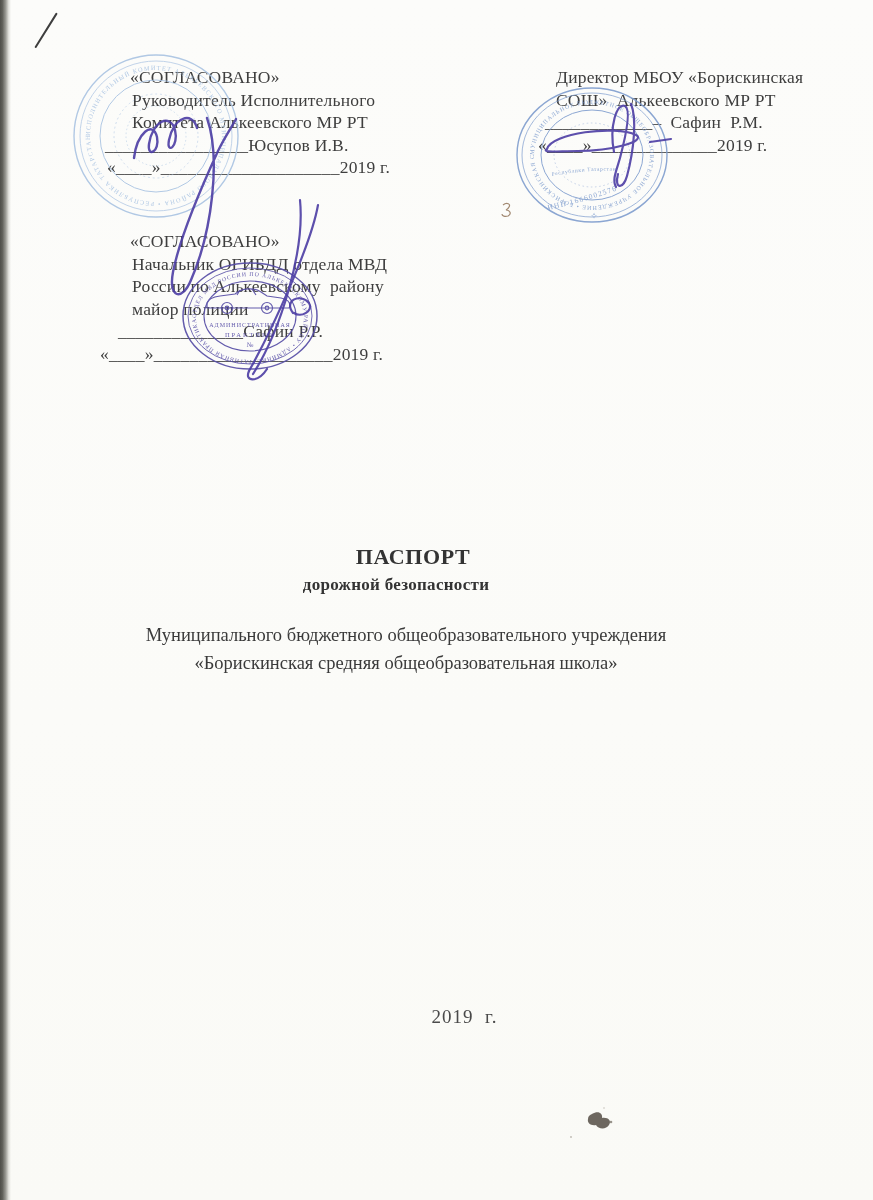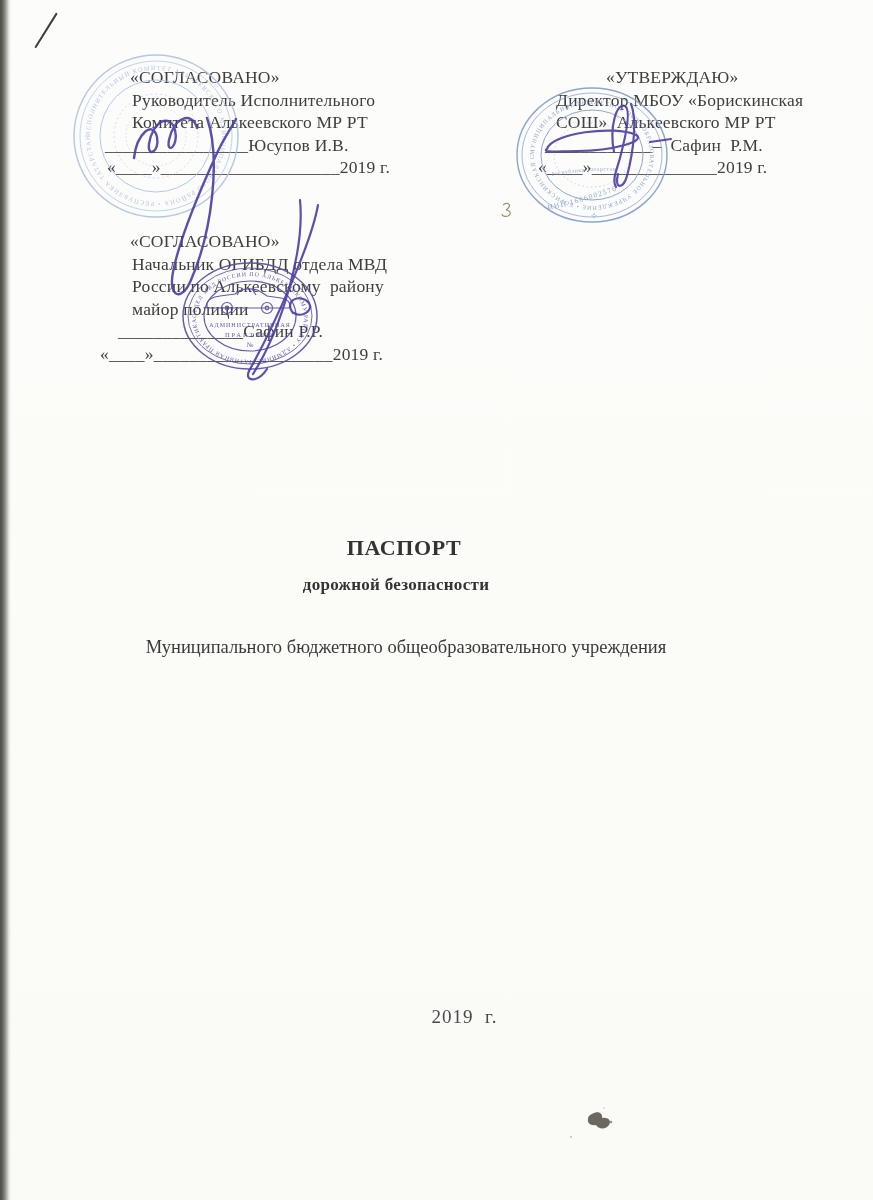--- a/index.html
+++ b/index.html
@@ -31,32 +31,32 @@
   .pad32{padding-left:32px;}
   .pad20{padding-left:20px;}
   .pad18{padding-left:18px;}
   .pad9{padding-left:9px;}
   .pad7{padding-left:7px;}
   .pad5{padding-left:5px;}
   .pad70{padding-left:70px;}
   .pad2{padding-left:2px;}
   .title-block{position:absolute;left:8px;top:0;width:776px;text-align:center;}
   .title-main{
-    position:absolute;left:0;top:527px;width:100%;margin:8px;
+    position:absolute;left:0;top:527px;width:100%;margin:17px;
     font-size:22px;font-weight:bold;letter-spacing:.6px;color:#333;
   }
   .title-sub{
     position:absolute;left:0;top:575px;width:100%;margin:0;
     font-size:17px;font-weight:bold;letter-spacing:.3px;color:#333;
   }
   .org-lines{
     position:absolute;left:0;top:621px;width:100%;margin:0;
     font-size:18.5px;line-height:28px;color:#3a3a3a;
   }
-  .org-lines p{margin:12px;padding-left:20px;}
+  .org-lines p{margin:0;padding-left:20px;}
   .footer-year{
     position:absolute;left:0;top:1006px;width:100%;margin:0;padding-left:28px;
     text-align:center;font-size:19px;letter-spacing:1px;color:#4a4a4a;
   }
   .overlay{position:absolute;left:0;top:0;pointer-events:none;}
 </style>
 </head>
 <body>
 
 <div class="page">
@@ -66,41 +66,41 @@
 
   <div class="block block-a">
     <p class="pad30">«СОГЛАСОВАНО»</p>
     <p class="pad32">Руководитель Исполнительного</p>
     <p class="pad32">Комитета Алькеевского МР РТ</p>
     <p class="pad5">________________Юсупов И.В.</p>
     <p class="pad7">«____»____________________2019 г.</p>
   </div>
 
   <div class="block block-b">
-    <p class="pad70">«УТВЕРЖДАЮ»</p>
     <p class="pad20">Директор МБОУ «Борискинская</p>
     <p class="pad20">СОШ»&nbsp;&nbsp;Алькеевского МР РТ</p>
     <p class="pad9">____________–&nbsp;&nbsp;Сафин&nbsp;&nbsp;Р.М.</p>
     <p class="pad2">«____»______________2019 г.</p>
   </div>
 
   <div class="block block-c">
     <p class="pad30">«СОГЛАСОВАНО»</p>
     <p class="pad32">Начальник ОГИБДД отдела МВД</p>
     <p class="pad32">России по Алькеевскому&nbsp;&nbsp;району</p>
     <p class="pad32">майор полиции</p>
     <p class="pad18">______________Сафин Р.Р.</p>
     <p>«____»____________________2019 г.</p>
   </div>
 
   <div class="title-block">
     <h1 class="title-main">ПАСПОРТ</h1>
     <h2 class="title-sub">дорожной безопасности</h2>
     <div class="org-lines">
       <p>Муниципального бюджетного общеобразовательного учреждения</p>
+      <p>«Борискинская средняя общеобразовательная школа»</p>
     </div>
   </div>
 
   <p class="footer-year">2019&nbsp;&nbsp;г.</p>
 
   <svg class="overlay" width="873" height="1200" viewBox="0 0 873 1200">
     <defs>
       <filter id="inkblur">
           <feGaussianBlur stdDeviation="0.5"></feGaussianBlur>
         </filter>

